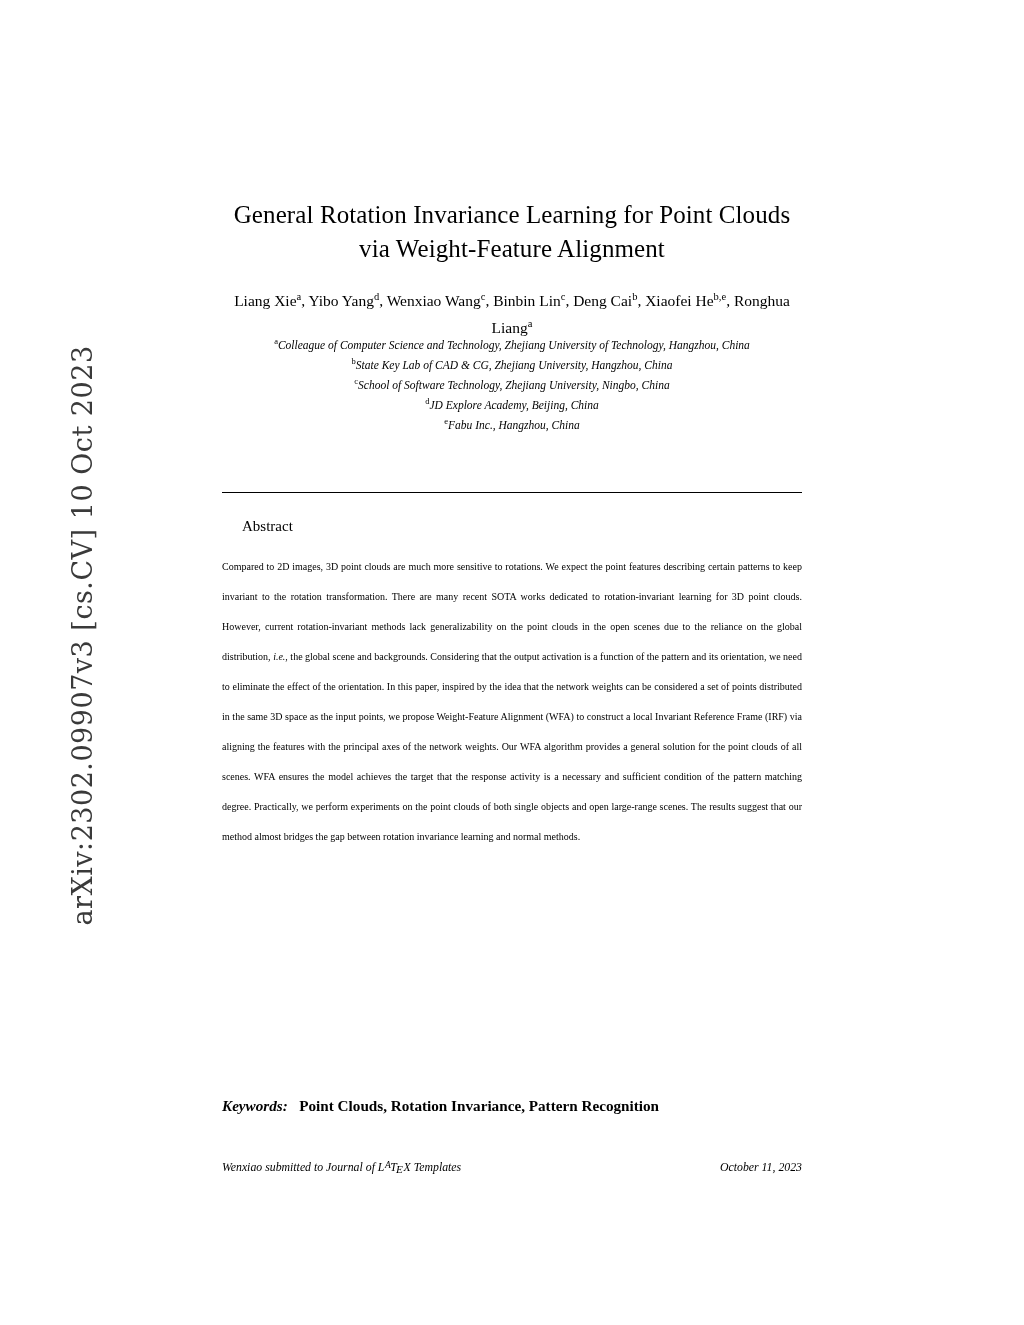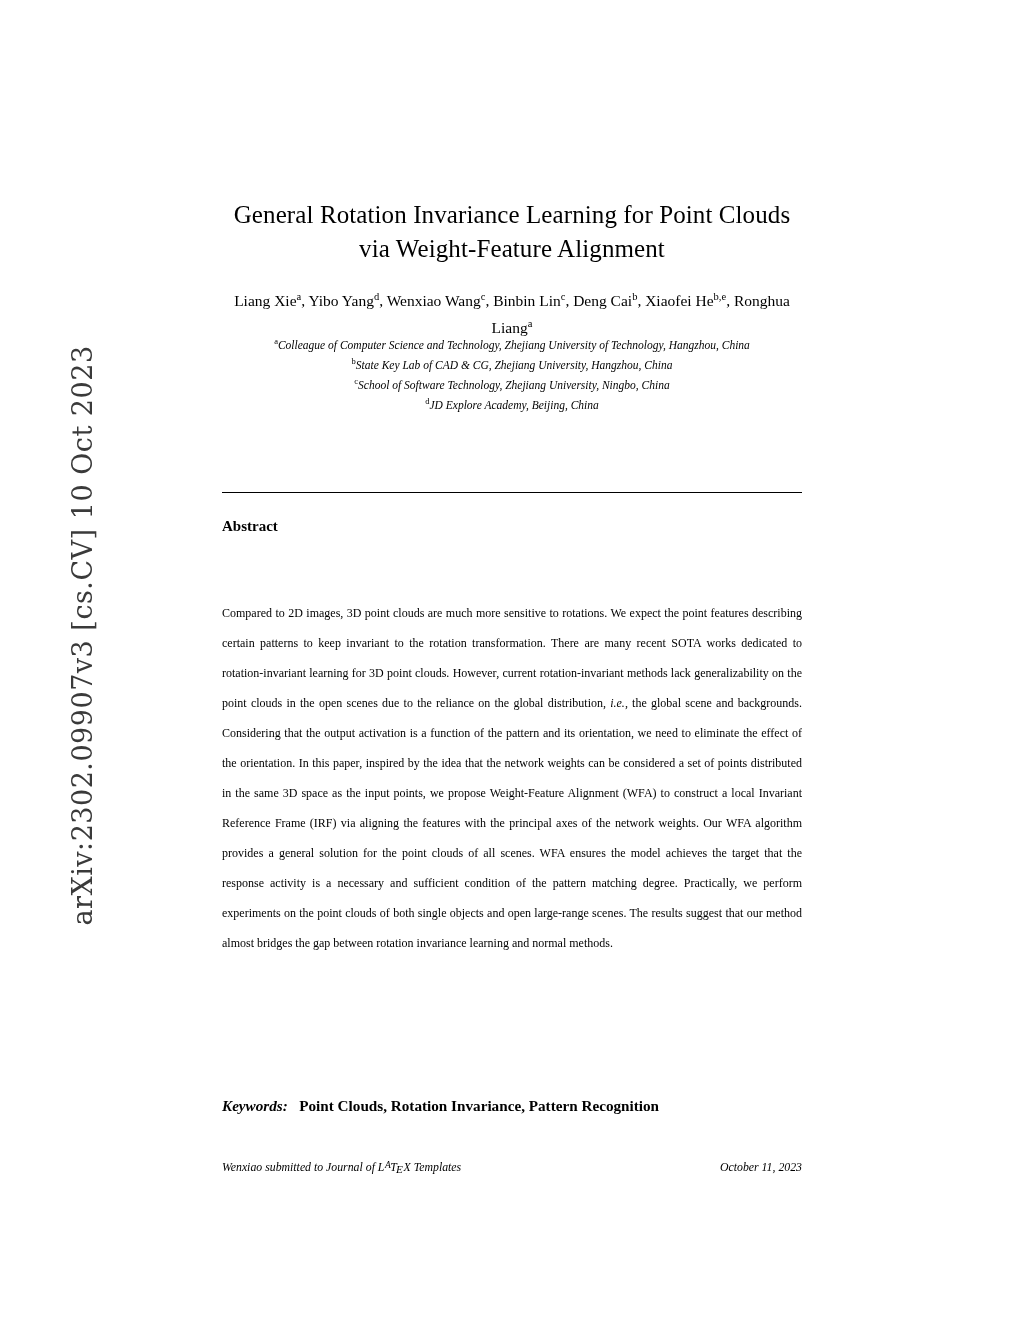--- a/index.html
+++ b/index.html
@@ -79,30 +79,30 @@
     left: 222px;
     top: 492px;
     width: 580px;
     height: 1px;
     background: #000;
   }
 
   #abstract-head {
     top: 518px;
     font-size: 15px;
-    font-weight: bold;
+    font-weight: normal;
+    margin-left: 20px;
   }
 
   #abstract-body {
     top: 552px;
-    font-size: 12px;
+    font-size: 10px;
     line-height: 30px;
     text-align: justify;
     text-justify: inter-word;
-    margin-top: 46px;
   }
   #abstract-body i { font-style: italic; }
 
   #keywords {
     top: 1095px;
     font-size: 15.2px;
     line-height: 22px;
     font-weight: bold;
   }
   #keywords .kw-label {
@@ -138,20 +138,21 @@
     <div>via Weight-Feature Alignment</div>
   </div>
 
   <div class="col" id="authors"><span>Liang Xie<sup>a</sup></span><span>, </span><span>Yibo Yang<sup>d</sup></span><span>, </span><span>Wenxiao Wang<sup>c</sup></span><span>, </span><span>Binbin Lin<sup>c</sup></span><span>, </span><span>Deng Cai<sup>b</sup></span><span>, </span><span>Xiaofei He<sup>b,e</sup></span><span>, </span><span>Ronghua Liang<sup>a</sup></span></div>
 
   <div class="col" id="affils">
       <div><sup>a</sup><span>Colleague of Computer Science and Technology, Zhejiang University of Technology, Hangzhou, China</span></div>
       <div><sup>b</sup><span>State Key Lab of CAD &amp; CG, Zhejiang University, Hangzhou, China</span></div>
       <div><sup>c</sup><span>School of Software Technology, Zhejiang University, Ningbo, China</span></div>
       <div><sup>d</sup><span>JD Explore Academy, Beijing, China</span></div>
+      <div><sup>e</sup><span>Fabu Inc., Hangzhou, China</span></div>
     </div>
 
   <div id="rule"></div>
 
   <div class="col" id="abstract-head">Abstract</div>
 
   <div class="col" id="abstract-body">
     <span>Compared to 2D images, 3D point clouds are much more sensitive to rotations. We expect the point features describing certain patterns to keep invariant to the rotation transformation. There are many recent SOTA works dedicated to rotation-invariant learning for 3D point clouds. However, current rotation-invariant methods lack generalizability on the point clouds in the open scenes due to the reliance on the global distribution, </span><i>i.e.</i><span>, the global scene and backgrounds. Considering that the output activation is a function of the pattern and its orientation, we need to eliminate the effect of the orientation. In this paper, inspired by the idea that the network weights can be considered a set of points distributed in the same 3D space as the input points, we propose Weight-Feature Alignment (WFA) to construct a local Invariant Reference Frame (IRF) via aligning the features with the principal axes of the network weights. Our WFA algorithm provides a general solution for the point clouds of all scenes. WFA ensures the model achieves the target that the response activity is a necessary and sufficient condition of the pattern matching degree. Practically, we perform experiments on the point clouds of both single objects and open large-range scenes. The results suggest that our method almost bridges the gap between rotation invariance learning and normal methods.</span>
   </div>
 

